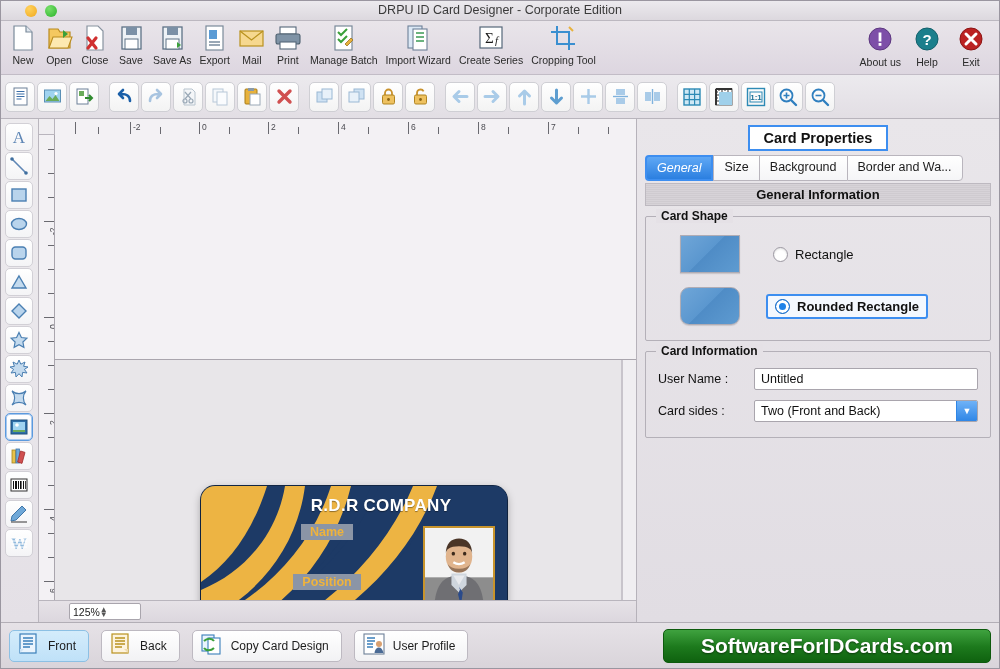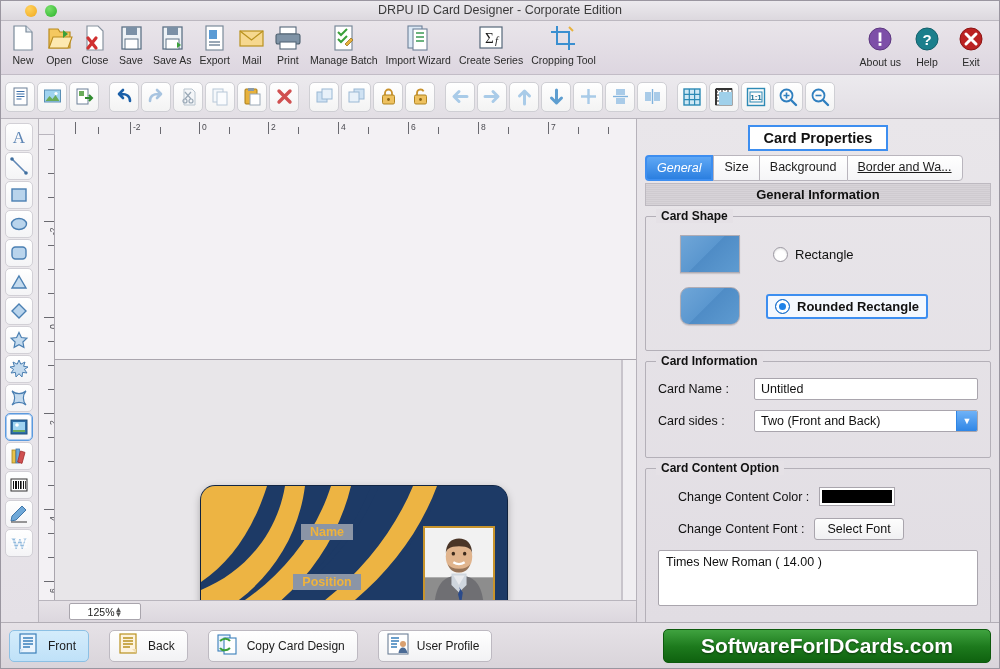--- a/index.html
+++ b/index.html
@@ -151,21 +151,21 @@
   }
 
   
   .zoomstrip {
     height: 22px; flex: none; display: flex; align-items: center;
     background: linear-gradient(180deg,#e6e2e7,#dcd7de);
     border-top: 1px solid #b9b5bd; padding-left: 30px;
   }
   .zoombox {
     width: 72px; height: 17px; background: #fff; border: 1px solid #a9a5ad;
-    display: flex; align-items: center; justify-content: center;
+    display: flex; align-items: center; justify-content: flex-start;
     padding: 0 3px; font-size: 10.5px; color: #222; border-radius: 2px;
   }
   .spin { display: flex; flex-direction: column; line-height: 5px; font-size: 8px; color: #555; }
 
   
   .props {
     width: 362px; flex: none;
     background: linear-gradient(180deg,#e9e6ea,#e1dde3);
     padding: 6px 8px 4px 8px; display: flex; flex-direction: column;
     position: relative;
@@ -176,33 +176,33 @@
     border: 2px solid #3d8ef0; background: #fff;
     padding: 3px 14px;
   }
   .tabs { display: flex; margin-bottom: 0; position: relative; z-index: 2; }
   .tab {
     font-size: 12.5px; color: #1c1c1c; padding: 4px 10px;
     background: linear-gradient(180deg,#ffffff,#f5f5f7);
     border: 1px solid #b9b5bd; border-right: none;
     cursor: default; white-space: nowrap;
   }
-  .tab:last-child { border-right: 1px solid #b9b5bd; border-radius: 0 4px 4px 0; text-decoration: underline; }
+  .tab:last-child { border-right: 1px solid #b9b5bd; border-radius: 0 4px 4px 0; }
   .tab:first-child { border-radius: 4px 0 0 4px; font-style: italic; }
   .tab.active {
     background: linear-gradient(180deg,#5fa8f5,#2b7fe0);
     color: #fff; border: 2px solid #3d8ef0; font-weight: normal;
   }
   .section-head {
     background: repeating-linear-gradient(180deg,#d7d3d8,#d7d3d8 1px,#cfcbd0 1px,#cfcbd0 2px);
     border: 1px solid #bdb9c0; text-align: center; font-weight: bold;
     font-size: 13px; color: #111; padding: 3px 0; margin-top: 2px;
   }
   .group {
-    border: 1px solid #b4b0b8; margin-top: 10px; padding: 10px 12px 25px 12px;
+    border: 1px solid #b4b0b8; margin-top: 10px; padding: 10px 12px 15px 12px;
     position: relative; border-radius: 2px;
   }
   .group > .gt {
     position: absolute; top: -8px; left: 10px; background: #e5e1e6;
     padding: 0 5px; font-weight: bold; font-size: 12px; color: #111;
   }
   .shaperow { display: flex; align-items: center; gap: 26px; margin: 8px 0 0 22px; }
   .thumb {
     width: 60px; height: 38px; flex: none;
     background: linear-gradient(135deg,#6fa6d8 0%, #5b97cf 46%, #4f8cc6 47%, #5e9bd1 100%);
@@ -252,21 +252,21 @@
   }
   .fontbox {
     margin-top: 10px; height: 56px; background: #fff; border: 1px solid #a9a5ad;
     font-size: 12.5px; color: #111; padding: 4px 7px; border-radius: 2px;
   }
 
   
   .bottom {
     height: 46px; flex: none; display: flex; align-items: center;
     background: linear-gradient(180deg,#e6e2e7,#d9d4da);
-    border-top: 1px solid #b2aeb6; padding: 0 8px; gap: 20px; position: relative;
+    border-top: 1px solid #b2aeb6; padding: 0 8px; gap: 12px; position: relative;
   }
   .bbtn {
     display: flex; align-items: center; gap: 7px; height: 32px;
     padding: 0 12px 0 7px; border: 1px solid #bdb9c1; border-radius: 5px;
     background: linear-gradient(180deg,#ffffff,#f2f2f4); cursor: default;
   }
   .bbtn.active { background: linear-gradient(180deg,#d4ecfb,#bfe1f8); border-color: #8cc0e4; }
   .bbtn .bl { font-size: 12px; color: #1c1c1c; white-space: nowrap; }
   .brand {
     position: absolute; right: 8px; top: 6px;
@@ -792,20 +792,21 @@
                   <path d="M0 160 C86 132 150 80 182 0 L306 0 L306 196 L0 196 Z" fill="#1d3a66"></path>
                   <path d="M0 152 C84 126 146 76 178 0 L306 0 L306 176 C220 176 90 176 0 196 Z" fill="#1d3a66"></path>
                   <path d="M0 196 C70 166 150 120 196 40 C230 120 290 160 306 166 L306 196 Z" fill="#1d3a66"></path>
                   <path d="M0 138 C62 112 110 62 130 0 L150 0 C132 74 78 132 0 162 Z" fill="#edb443"></path>
                   <path d="M0 168 C90 140 162 82 196 0 L306 0 L306 196 L0 196 Z" fill="#1d3a66" opacity="0"></path>
                   <path d="M0 196 L0 176 C96 150 176 86 212 0 L306 0 L306 196 Z" fill="#1d3a66"></path>
                   <path d="M0 176 C96 150 176 86 212 0 L236 0 C200 96 110 162 0 192 Z" fill="#edb443"></path>
                   <path d="M0 192 C112 162 206 94 240 0 L306 0 L306 196 L0 196 Z" fill="#1d3a66"></path>
                 </svg>
 
+                <div class="card-title">R.D.R COMPANY</div>
 
                 <div class="cfield f-name">
                   <span class="badge">Name</span>
                 </div>
 
                 <div class="cfield f-pos">
                   <span class="badge">Position</span>
                 </div>
 
                 <div class="photo">
@@ -871,44 +872,32 @@
           <div class="radio-wrap sel">
             <div class="radio on"></div>
             <div class="rlbl">Rounded Rectangle</div>
           </div>
         </div>
       </div>
 
       <div class="group">
         <div class="gt">Card Information</div>
         <div class="frow">
-          <div class="flabel">Card Name :</div>
+          <div class="flabel">User Name :</div>
           <div class="finput">Untitled</div>
         </div>
         <div class="frow" style="margin-top:10px">
           <div class="flabel">Card sides :</div>
           <div class="fselect">
             <div class="sv">Two (Front and Back)</div>
             <div class="arrow">▼</div>
           </div>
         </div>
       </div>
 
-      <div class="group">
-        <div class="gt">Card Content Option</div>
-        <div class="crow">
-          <div class="clabel">Change Content Color :</div>
-          <div class="colorswatch"></div>
-        </div>
-        <div class="crow" style="margin-top:12px">
-          <div class="clabel">Change Content Font :</div>
-          <div class="btn">Select Font</div>
-        </div>
-        <div class="fontbox">Times New Roman ( 14.00 )</div>
-      </div>
     </div>
   </div>
 
   <div class="bottom">
     <div class="bbtn active">
       <span>
         <svg width="24" height="24" viewBox="0 0 24 24">
             <rect x="3" y="2" width="16" height="19" fill="#eaf4fd" stroke="#3a7fba" stroke-width="1.2"></rect>
             <path d="M6 6h10M6 9h10M6 12h10M6 15h7" stroke="#3a7fba" stroke-width="1.4"></path>
             <path d="M3 21l4-4h-4z" fill="#cfe4f5"></path>

